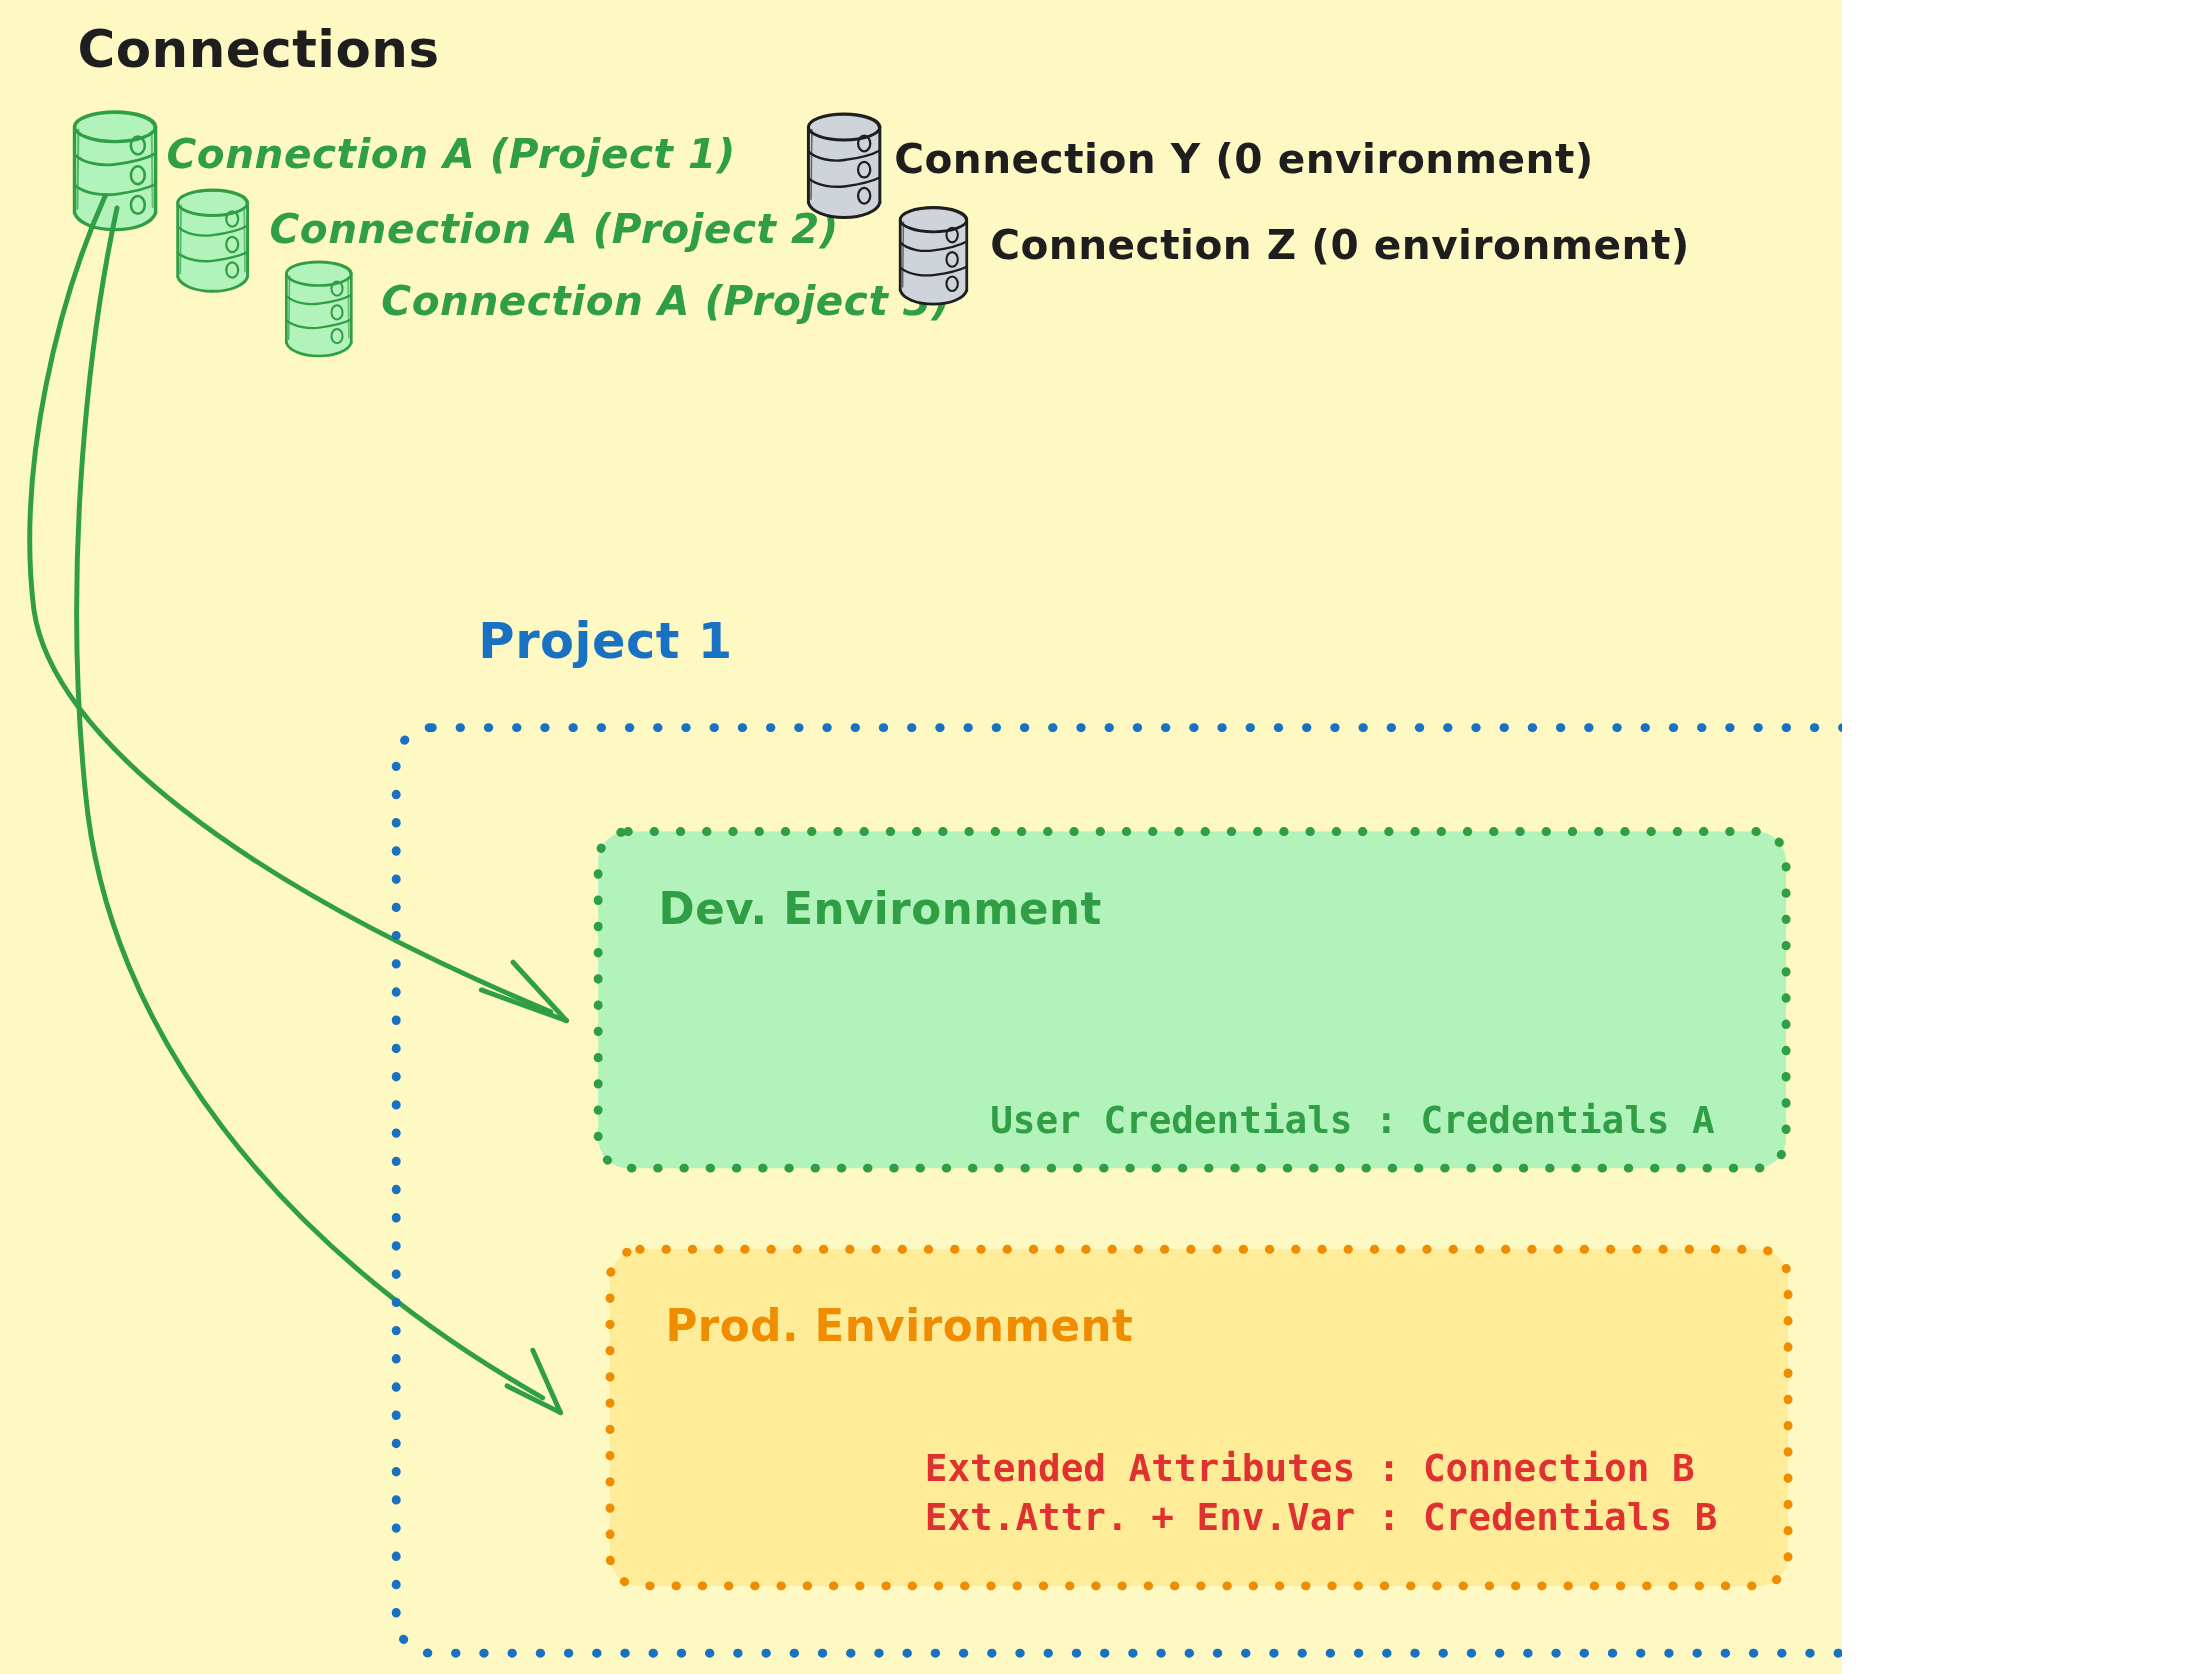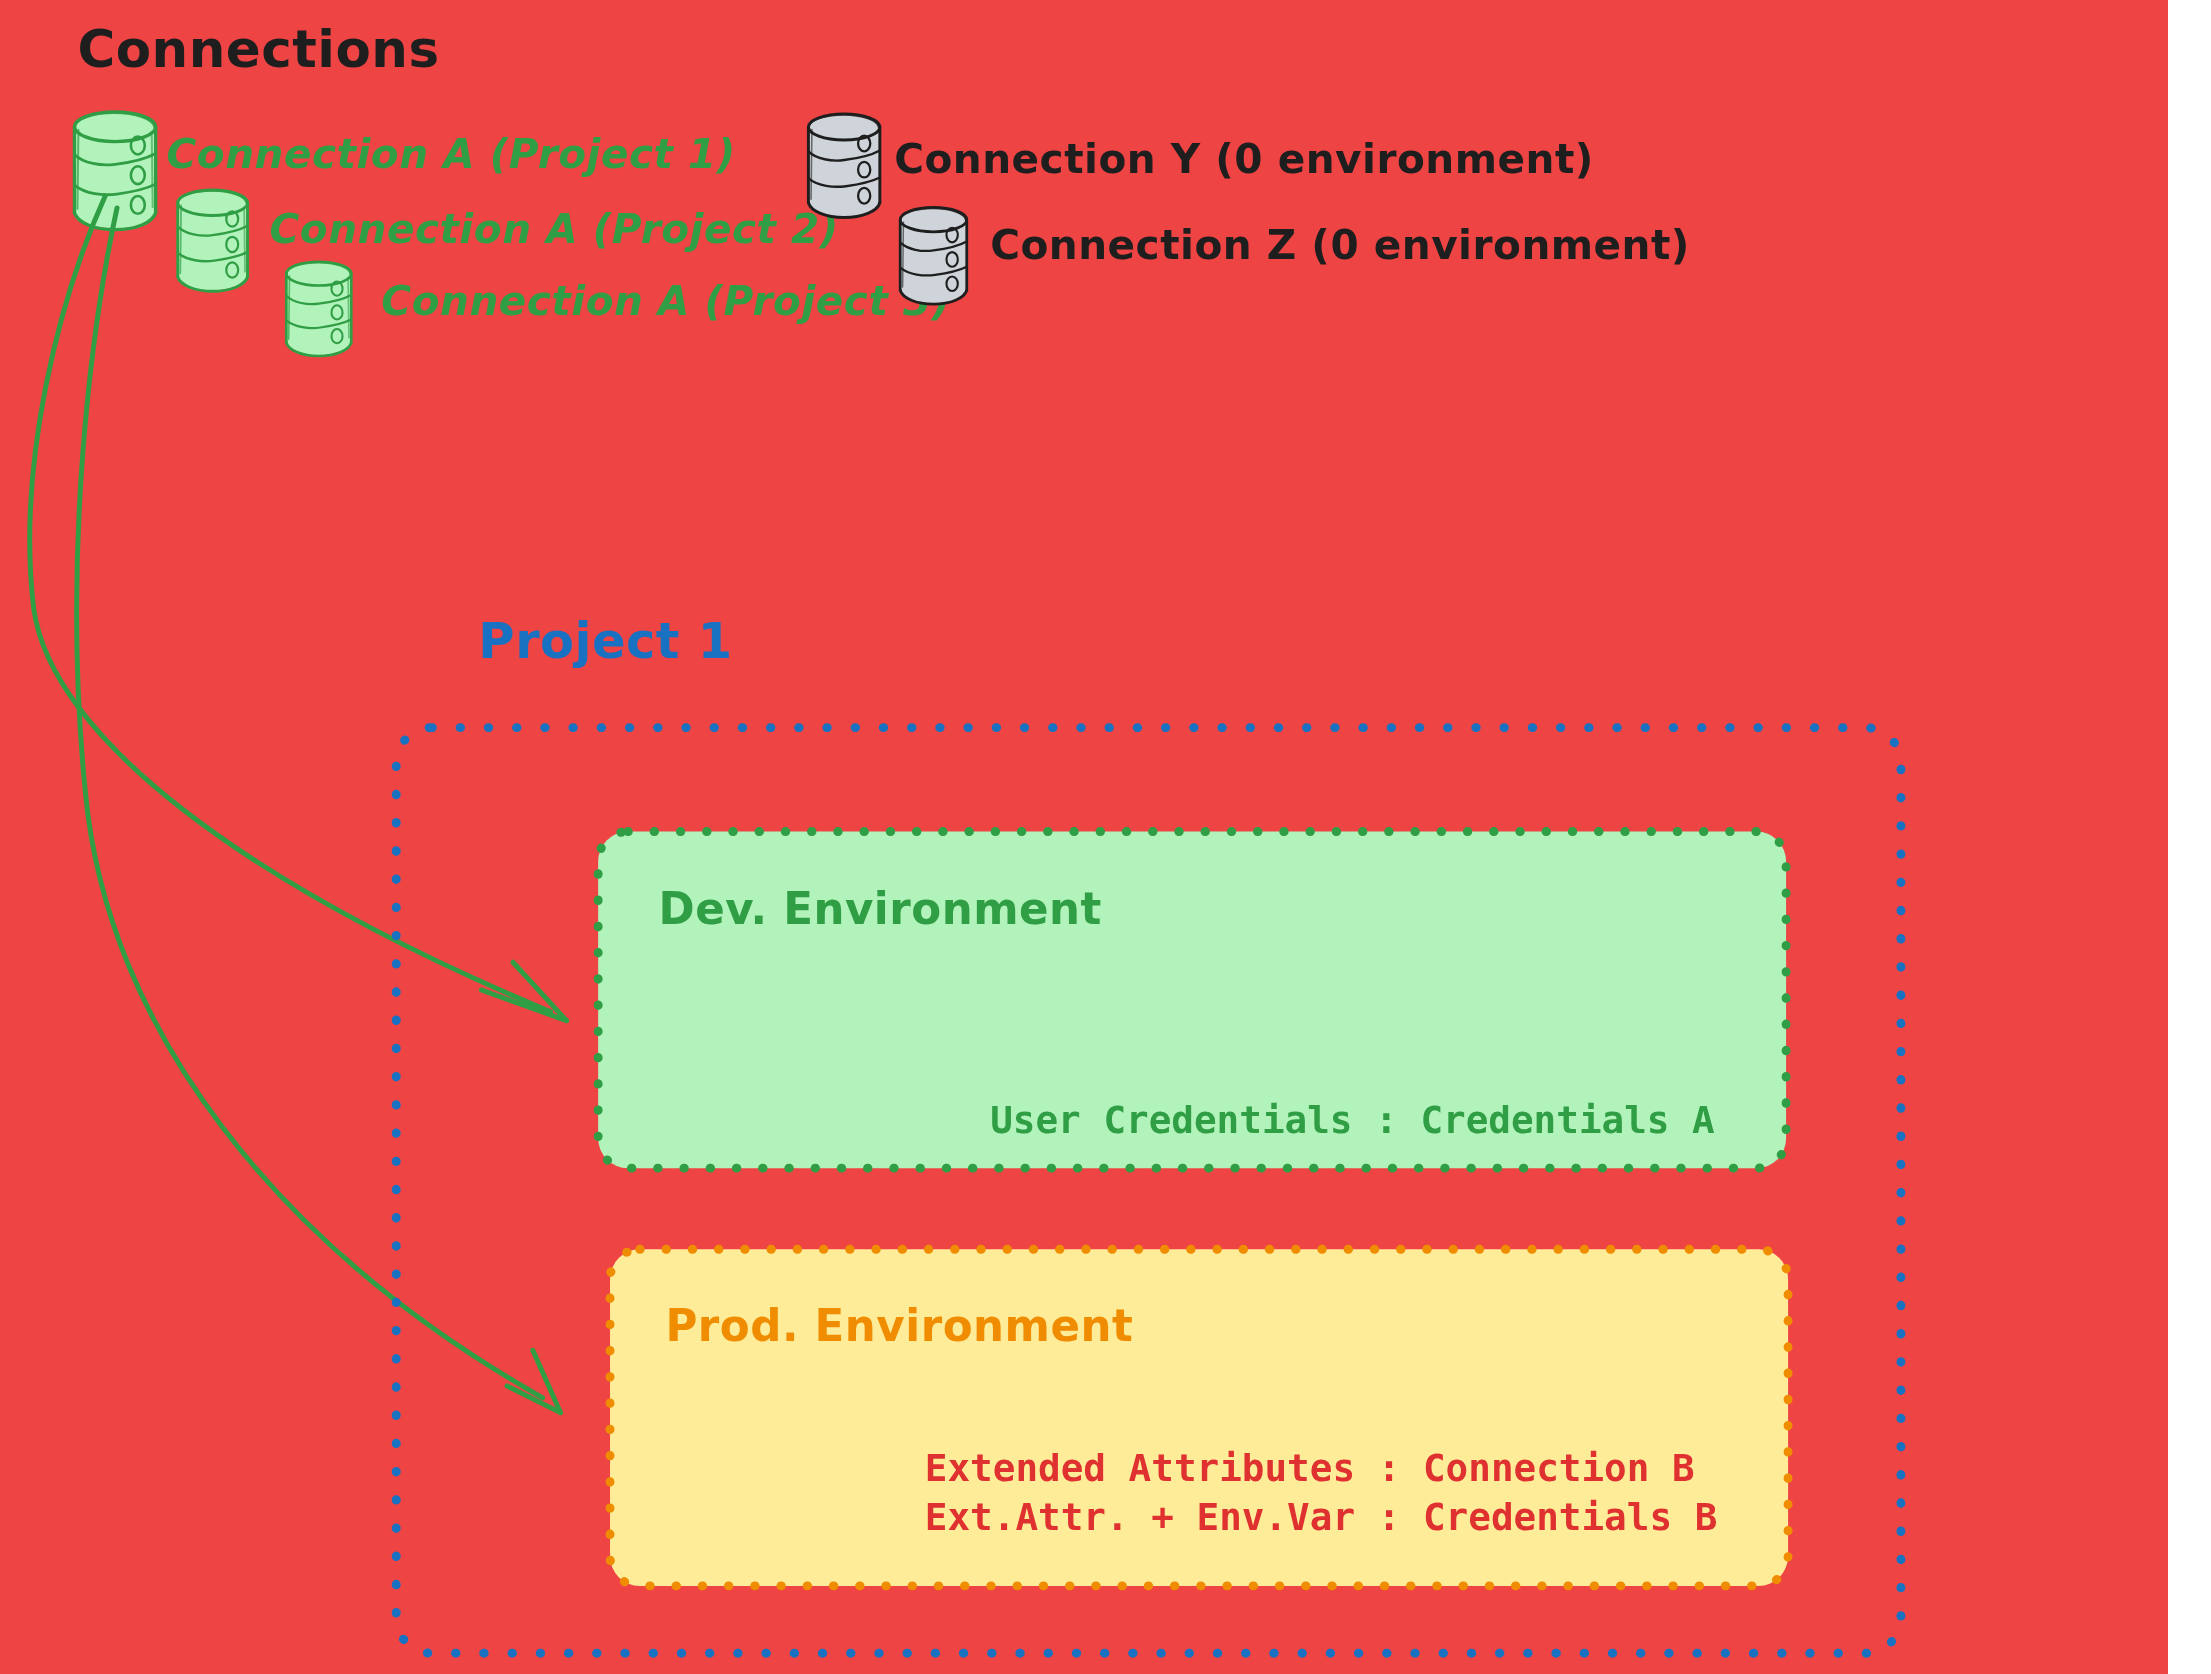--- a/index.html
+++ b/index.html
@@ -6,23 +6,23 @@
   html, body {
     margin: 0;
     padding: 0;
     background: #ffffff;
   }
   body {
     font-family: "Liberation Sans", sans-serif;
   }
   #canvas-wrap {
     position: relative;
-    width: 2168px;
+    width: 1842px;
     height: 1674px;
-    background: #ef4444;
+    background: #fef9c3;
     overflow: hidden;
   }
   svg.diagram {
     position: absolute;
     top: 0;
     left: 0;
     width: 2212px;
     height: 1674px;
   }
   

